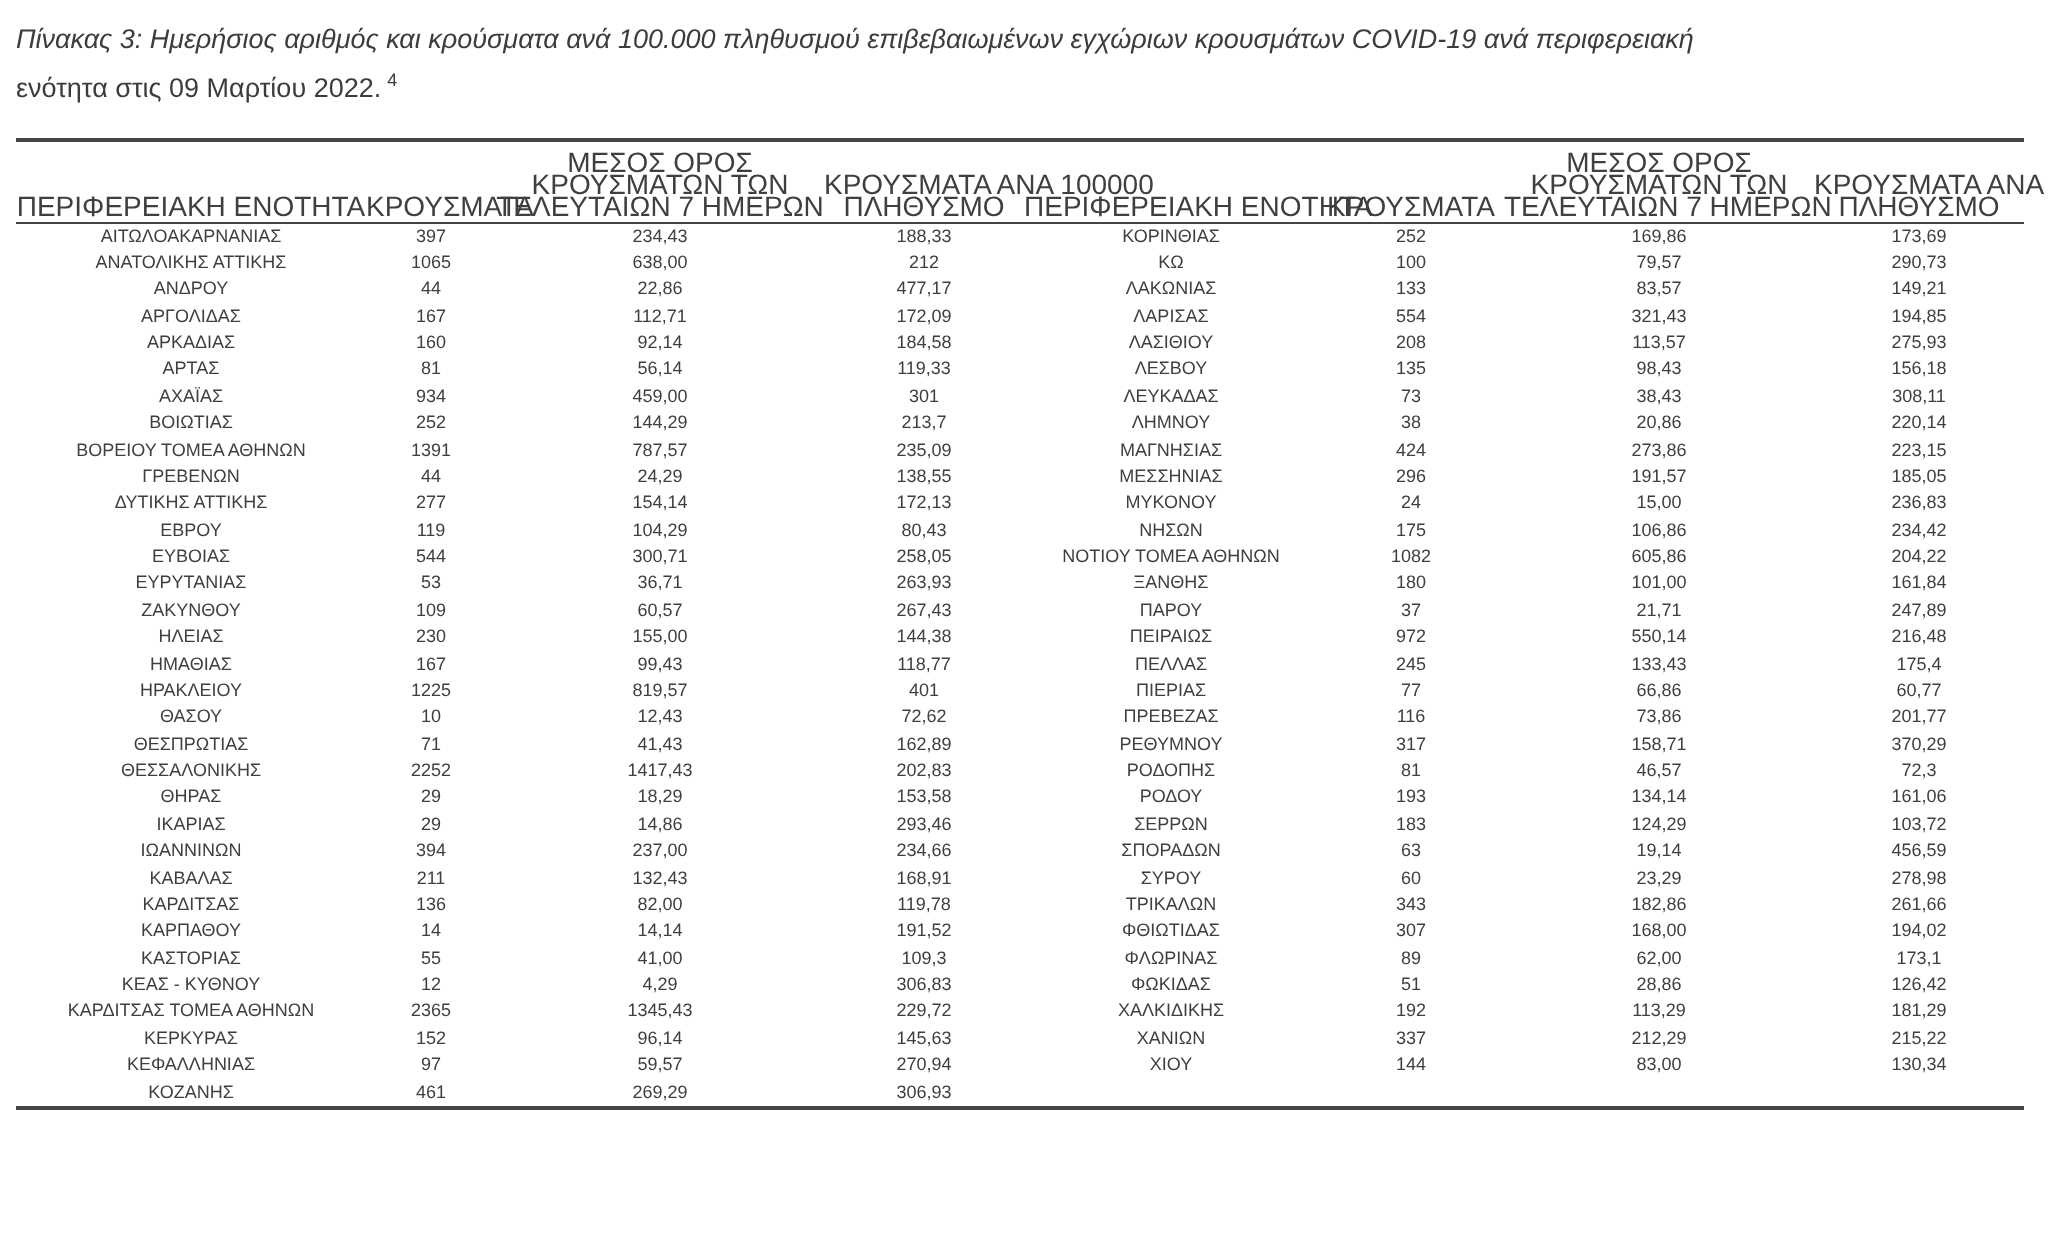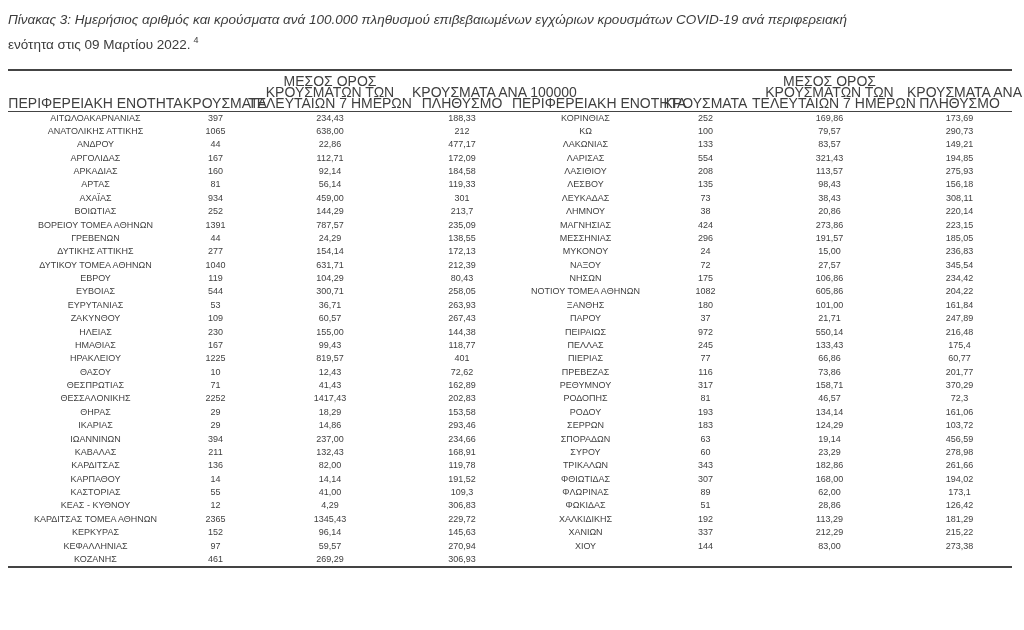--- a/index.html
+++ b/index.html
@@ -193,30 +193,20 @@
           <td>ΔΥΤΙΚΗΣ ΑΤΤΙΚΗΣ</td>
           <td>277</td>
           <td>154,14</td>
           <td>172,13</td>
           <td>ΜΥΚΟΝΟΥ</td>
           <td>24</td>
           <td>15,00</td>
           <td>236,83</td>
         </tr>
         <tr>
-          <td>ΔΥΤΙΚΟΥ ΤΟΜΕΑ ΑΘΗΝΩΝ</td>
-          <td>1040</td>
-          <td>631,71</td>
-          <td>212,39</td>
-          <td>ΝΑΞΟΥ</td>
-          <td>72</td>
-          <td>27,57</td>
-          <td>345,54</td>
-        </tr>
-        <tr>
           <td>ΕΒΡΟΥ</td>
           <td>119</td>
           <td>104,29</td>
           <td>80,43</td>
           <td>ΝΗΣΩΝ</td>
           <td>175</td>
           <td>106,86</td>
           <td>234,42</td>
         </tr>
         <tr>
@@ -410,21 +400,21 @@
           <td>215,22</td>
         </tr>
         <tr>
           <td>ΚΕΦΑΛΛΗΝΙΑΣ</td>
           <td>97</td>
           <td>59,57</td>
           <td>270,94</td>
           <td>ΧΙΟΥ</td>
           <td>144</td>
           <td>83,00</td>
-          <td>273,38</td>
+          <td>130,34</td>
         </tr>
         <tr>
           <td>ΚΟΖΑΝΗΣ</td>
           <td>461</td>
           <td>269,29</td>
           <td>306,93</td>
           <td></td>
           <td></td>
           <td></td>
           <td></td>

